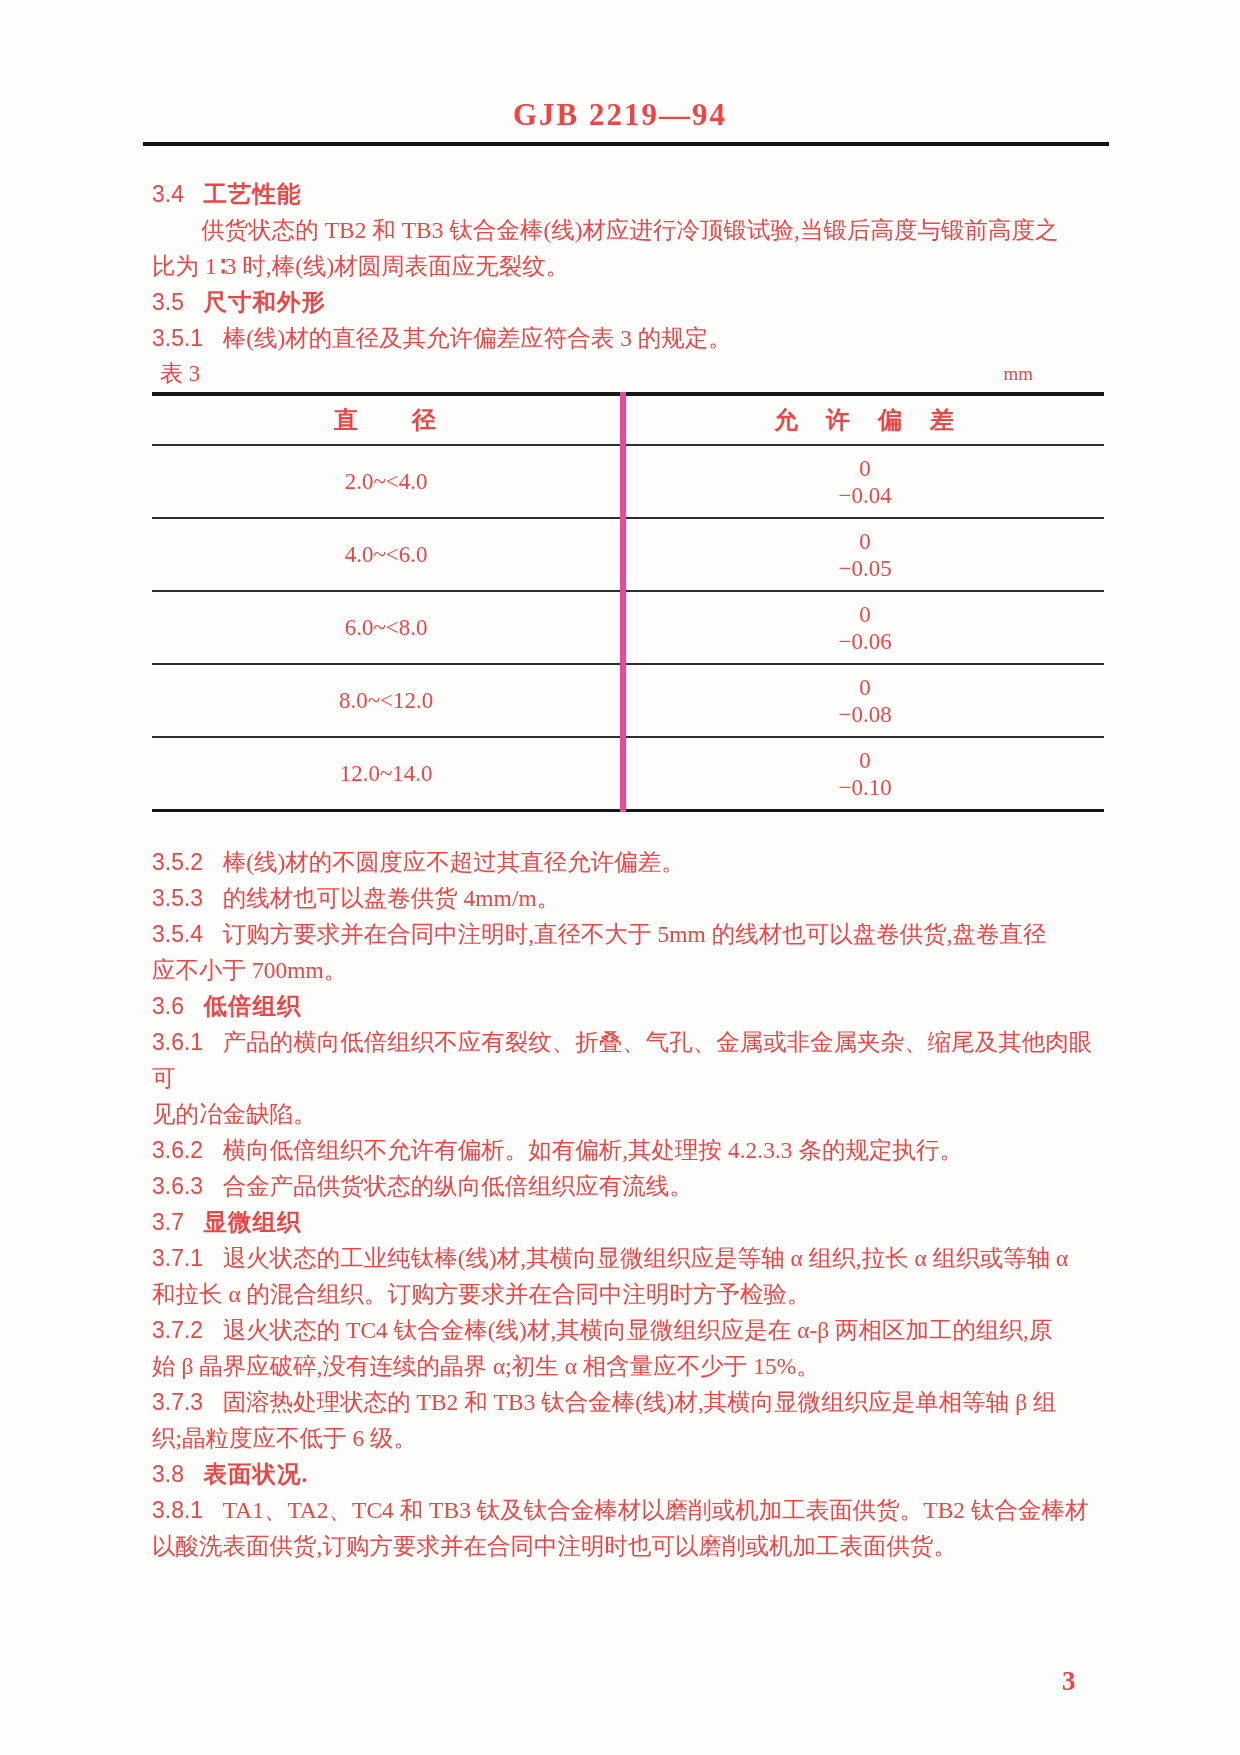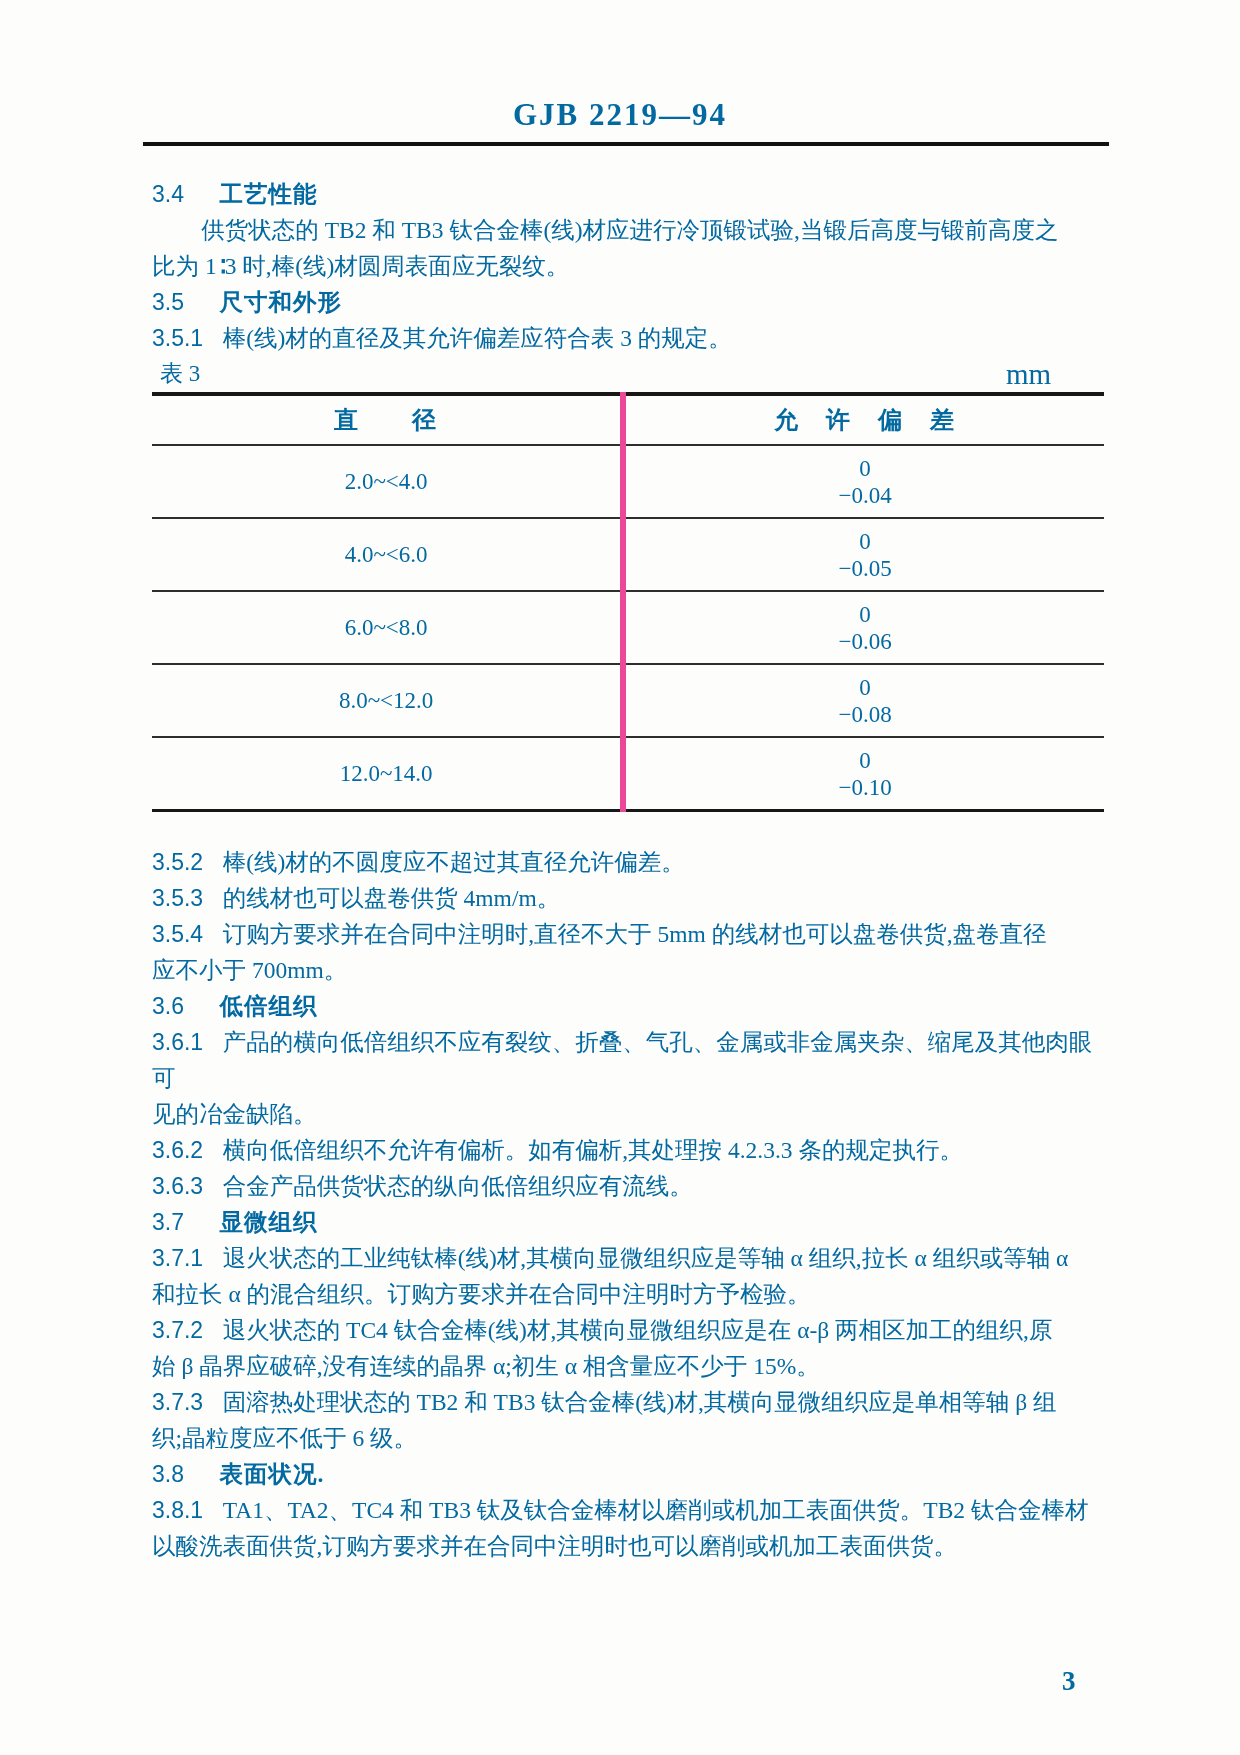--- a/index.html
+++ b/index.html
@@ -1,21 +1,21 @@
 <!DOCTYPE html>
 <html lang="zh"><head>
 <meta charset="utf-8">
 <style>
   html,body{margin:0;padding:0;background:#ffffff;}
   .page{
     position:relative;
     width:1240px;height:1755px;
     background:#fdfdfc;
     font-family:"Liberation Serif", serif;
-    color:#0369a1;
+    color:#ef4444;
     overflow:hidden;
   }
   
   .std-num{
     position:absolute;top:97px;left:0;width:100%;
     text-align:center;
     font-size:31px;font-weight:bold;letter-spacing:2px;
   }
   .header-rule{
     position:absolute;top:142px;left:143px;width:966px;height:4px;
@@ -26,33 +26,33 @@
     position:absolute;top:176px;left:152px;width:952px;
     font-size:23.5px;line-height:36px;
   }
   .content p{margin:0;white-space:pre-wrap;}
   .num{
     font-family:"Liberation Sans", sans-serif;
     font-weight:normal;
     margin-right:0.85em;
     font-size:23px;
   }
-  .heading .title{font-weight:bold;letter-spacing:1px;margin-left:16px;}
+  .heading .title{font-weight:bold;letter-spacing:1px;}
   .indent{text-indent:2.1em;}
   .after-table{margin-top:32px !important;}
   
   .tbl-cap{
     position:relative;height:36px;line-height:36px;
   }
   .cap-label{
     position:absolute;left:8px;width:100%;text-align:left;
     font-size:23px;
   }
   .cap-unit{
-    position:absolute;right:53px;font-size:29px;
+    position:absolute;right:71px;font-size:19px;
   }
   table.t3{
     width:100%;border-collapse:collapse;table-layout:fixed;
     border-top:4px solid #171717;
     border-bottom:3px solid #171717;
   }
   table.t3 td{padding:0;}
   tr.hdr td{
     height:48px;text-align:center;vertical-align:middle;
     font-weight:bold;font-size:24px;letter-spacing:2px;

